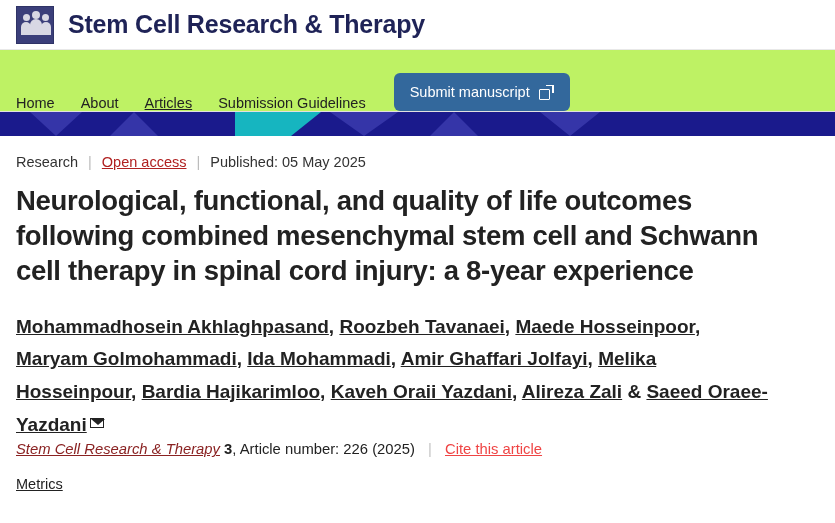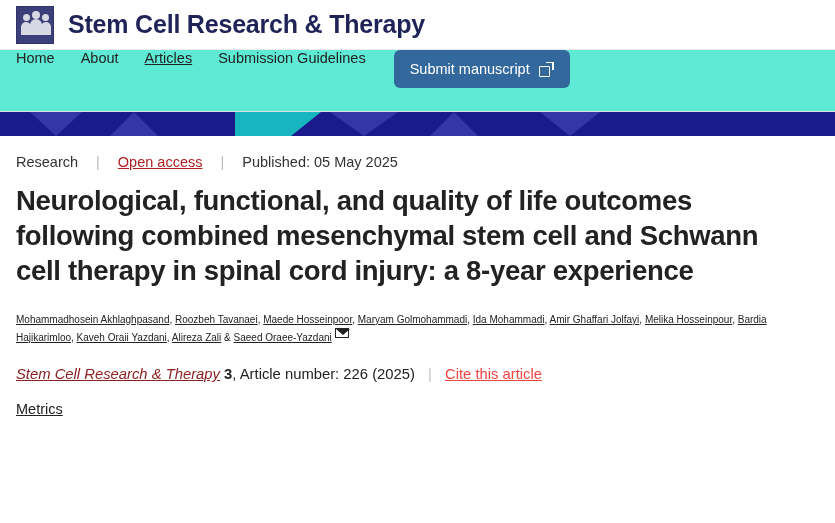--- a/index.html
+++ b/index.html
@@ -50,23 +50,23 @@
     font-size: 25px;
     font-weight: bold;
     color: #1f2357;
     letter-spacing: -0.2px;
     line-height: 1.1;
   }
 
   
   .navbar {
     height: 62px;
-    background: #5eead4;
+    background: #bef264;
     display: flex;
-    align-items: flex-start;
+    align-items: flex-end;
     padding: 0 16px;
     gap: 26px;
     border-bottom: 1px solid #e0e0e0;
   }
   .nav-link {
     font-size: 14.5px;
     color: #222222;
     text-decoration: none;
     cursor: pointer;
     white-space: nowrap;
@@ -134,21 +134,21 @@
 
   
   .article {
     padding: 18px 16px 0 16px;
   }
   .meta-line {
     display: flex;
     align-items: center;
     font-size: 14.5px;
     color: #333333;
-    gap: 8px;
+    gap: 0;
     margin-bottom: 14px;
   }
   .meta-line .sep {
     color: #bbbbbb;
     margin: 0 10px;
   }
   .open-access {
     color: #b02020;
     text-decoration: underline;
     cursor: pointer;
@@ -156,25 +156,25 @@
   .article-title {
     font-size: 27.5px;
     line-height: 1.27;
     font-weight: bold;
     color: #222222;
     letter-spacing: -0.3px;
     margin: 0 0 22px 0;
     max-width: 770px;
   }
   .authors {
-    font-size: 10px;
+    font-size: 19px;
     line-height: 1.72;
     max-width: 760px;
-    margin-bottom: 20px;
-    color: #222222;
+    color: #222222;
+    font-weight: bold;
   }
   .authors a {
     color: #222222;
     text-decoration: underline;
     cursor: pointer;
   }
   .authors .amp { text-decoration: none; }
   .mail-icon {
     display: inline-block;
     width: 14px;

